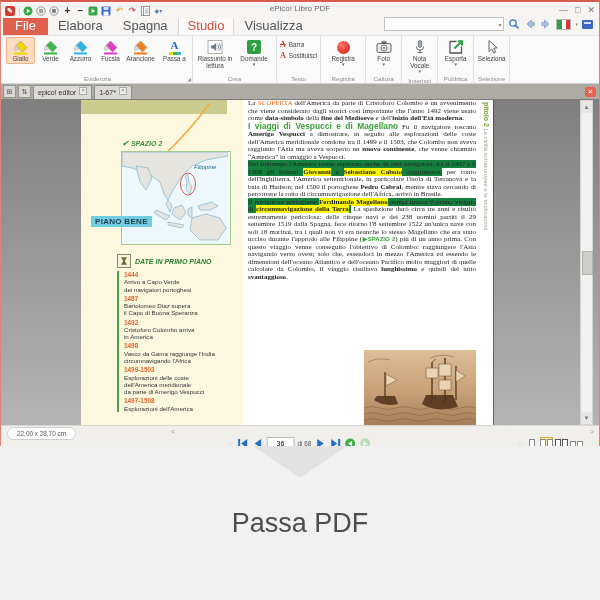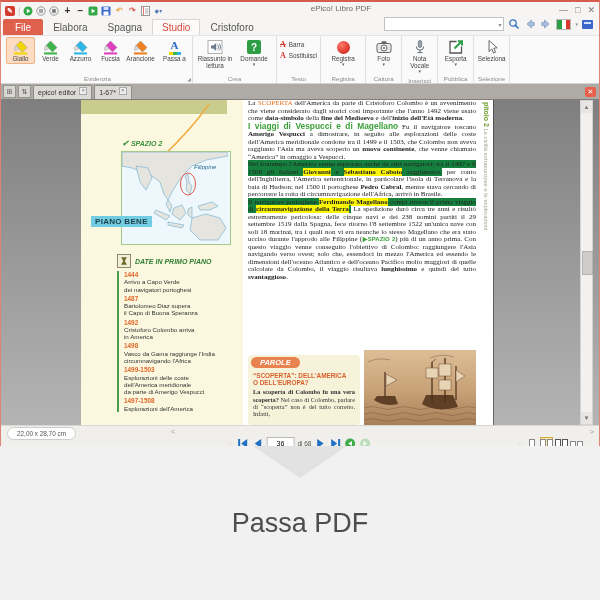--- a/index.html
+++ b/index.html
@@ -10,27 +10,27 @@
   .app{position:absolute;left:0;top:0;width:600px;height:446px;box-sizing:border-box;
        border:1px solid #dd8378;border-top:2px solid #d85c4e;background:#f4f2f0;}
 
   
   .titlebar{position:relative;height:15px;display:flex;align-items:center;padding:1px 4px 0 4px;background:#f7f5f3;}
   .qat{display:flex;align-items:center;gap:3px;}
   .qicon{width:10px;height:10px;display:inline-flex;align-items:center;justify-content:center;font-size:8px;line-height:10px;}
   .applogo{background:#d23b2e;color:#fff;border-radius:2px;font-size:7px;font-weight:bold;}
   .qsep{color:#c8c6c4;font-size:9px;}
   .plusminus{color:#333;font-weight:bold;font-size:10px;}
-  .win-title{position:absolute;left:50%;transform:translateX(-50%);top:2px;font-size:8px;color:#6b6b6b;white-space:nowrap;margin-left:41px;}
+  .win-title{position:absolute;left:50%;transform:translateX(-50%);top:2px;font-size:8px;color:#6b6b6b;white-space:nowrap;}
   .wctl{margin-left:auto;display:flex;gap:7px;color:#7a7a7a;font-size:9px;line-height:9px;}
   .wctl span{cursor:default;}
 
   
   .tabrow{height:17px;display:flex;align-items:flex-end;background:#f7f5f3;padding-left:2px;}
-  .rtab{padding:2px 9px 2px 9px;font-size:10px;color:#555;border:1px solid transparent;border-bottom:none;}
+  .rtab{padding:2px 9px 2px 9px;font-size:13px;color:#555;border:1px solid transparent;border-bottom:none;}
   .rtab.file{background:#e0604e;color:#fff;border-radius:2px 2px 0 0;padding:2px 11px;}
   .rtab.active{background:#fcfbfa;color:#d64a3c;border-color:#d9d7d5;}
 
   
   .searchrow{position:absolute;top:15px;right:6px;display:flex;align-items:center;gap:4px;z-index:6;}
   .searchbox{width:118px;height:12px;border:1px solid #c4c2c0;background:#fff;display:flex;align-items:center;}
   .searchbox input{flex:1;border:none;outline:none;height:10px;font-size:7px;padding:0 2px;background:transparent;}
   .searchbox .caret{font-size:6px;color:#888;padding-right:2px;}
   .sicon{width:12px;height:12px;display:inline-flex;align-items:center;justify-content:center;}
   .flag{width:13px;height:9px;border:1px solid #bbb;display:flex;}
@@ -274,21 +274,21 @@
         <span>□</span>
         <span>✕</span>
       </div>
     </div>
 
     <div class="tabrow">
       <span class="rtab file">File</span>
       <span class="rtab">Elabora</span>
       <span class="rtab">Spagna</span>
       <span class="rtab active">Studio</span>
-      <span class="rtab">Cristoforo</span>
+      <span class="rtab">Visualizza</span>
     </div>
 
     <div class="searchrow">
       <span class="searchbox">
         <input value="" style="">
         <span class="caret">▾</span>
       </span>
       <span class="sicon">
           <svg width="12" height="12">
             <use href="#i-search"></use>
@@ -577,26 +577,20 @@
           </div>
         </div>
 
         <div class="maincol">
           <p class="p1"><span>La </span><span class="sc">SCOPERTA</span><span> dell'America da parte di Cristoforo Colombo è un avvenimento che viene considerato dagli storici così importante che l'anno 1492 viene usato come </span><span class="b">data-simbolo</span><span> della </span><span class="b">fine del Medioevo</span><span> e dell'</span><span class="b">inizio dell'Età moderna</span><span>.</span></p>
           <p class="p2"><span class="h">I viaggi di Vespucci e di Magellano</span><span> Fu il navigatore toscano </span><span class="b">Amerigo Vespucci</span><span> a dimostrare, in seguito alle esplorazioni delle coste dell'America meridionale condotte tra il 1499 e il 1503, che Colombo non aveva raggiunto l'Asia ma aveva scoperto un </span><span class="b">nuovo continente</span><span>, che venne chiamato “America” in omaggio a Vespucci.</span></p>
           <p><span class="hl">Nel frattempo l'America venne esplorata anche da altri navigatori: tra il 1497 e il 1508 gli italiani </span><span class="hl b">Giovanni</span><span class="hl"> e </span><span class="hl b">Sebastiano Caboto</span><span class="hl"> raggiunsero,</span><span> per conto dell'Inghilterra, l'America settentrionale, in particolare l'isola di Terranova e la baia di Hudson; nel 1500 il portoghese </span><span class="b">Pedro Cabral</span><span>, mentre stava cercando di percorrere la rotta di circumnavigazione dell'Africa, arrivò in Brasile.</span></p>
           <p><span class="hl">Il navigatore portoghese </span><span class="hl b">Ferdinando Magellano</span><span class="hl"> compì invece il primo viaggio di </span><span class="hl b">circumnavigazione della Terra</span><span class="hl">.</span><span> La spedizione durò circa tre anni e risultò estremamente pericolosa: delle cinque navi e dei 238 uomini partiti il 29 settembre 1519 dalla Spagna, fece ritorno l'8 settembre 1522 un'unica nave con soli 18 marinai, tra i quali non vi era neanche lo stesso Magellano che era stato ucciso durante l'approdo alle Filippine (</span><span class="gb">▶SPAZIO 2</span><span>) più di un anno prima. Con questo viaggio venne conseguito l'obiettivo di Colombo: raggiungere l'Asia navigando verso ovest; solo che, essendoci in mezzo l'America ed essendo le dimensioni dell'oceano Atlantico e dell'oceano Pacifico molto maggiori di quelle calcolate da Colombo, il viaggio risultava </span><span class="b">lunghissimo</span><span> e quindi del tutto </span><span class="b">svantaggioso</span><span>.</span></p>
         </div>
 
-        <div class="parole">
-          <span class="parole-badge">PAROLE</span>
-          <div class="parole-head">“SCOPERTA”: DELL'AMERICA
-O DELL'EUROPA?</div>
-          <div class="parole-body"><span class="b">La scoperta di Colombo fu una vera scoperta?</span><span> Nel caso di Colombo, parlare di “scoperta” non è del tutto corretto. Infatti,</span></div>
-        </div>
 
         <div class="ships">
           <svg width="112" height="75" viewBox="0 0 112 75">
             <defs>
                 <linearGradient id="sep" x1="0" y1="0" x2="0" y2="1">
               <stop offset="0" stop-color="#dcbe96"></stop>
                   <stop offset="0.55" stop-color="#c8a177"></stop>
                   <stop offset="1" stop-color="#a87f58"></stop>
             </linearGradient>
               </defs>

